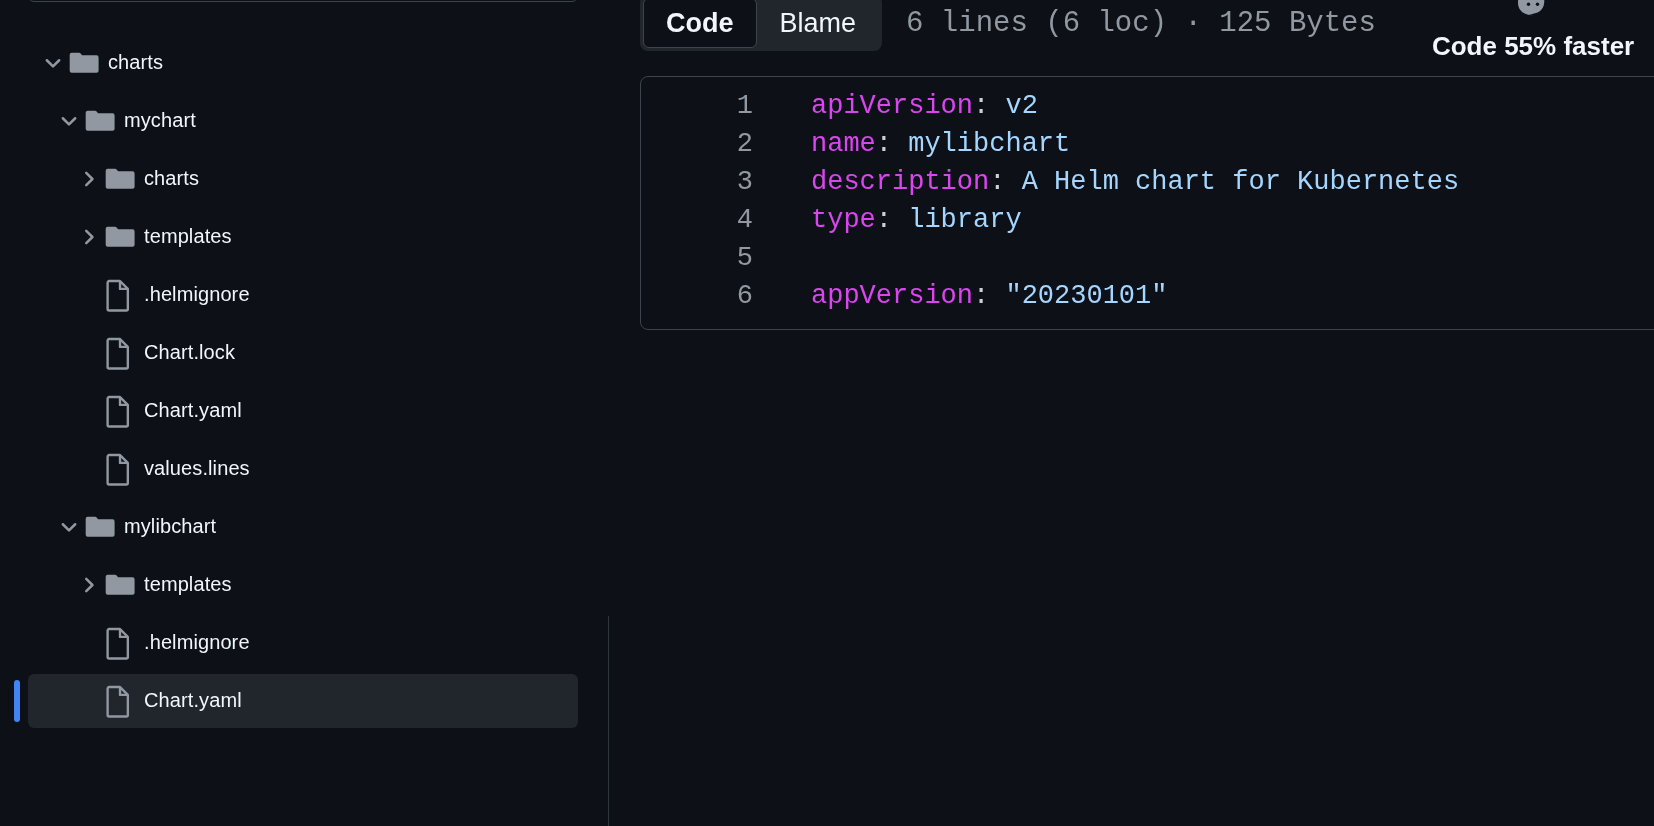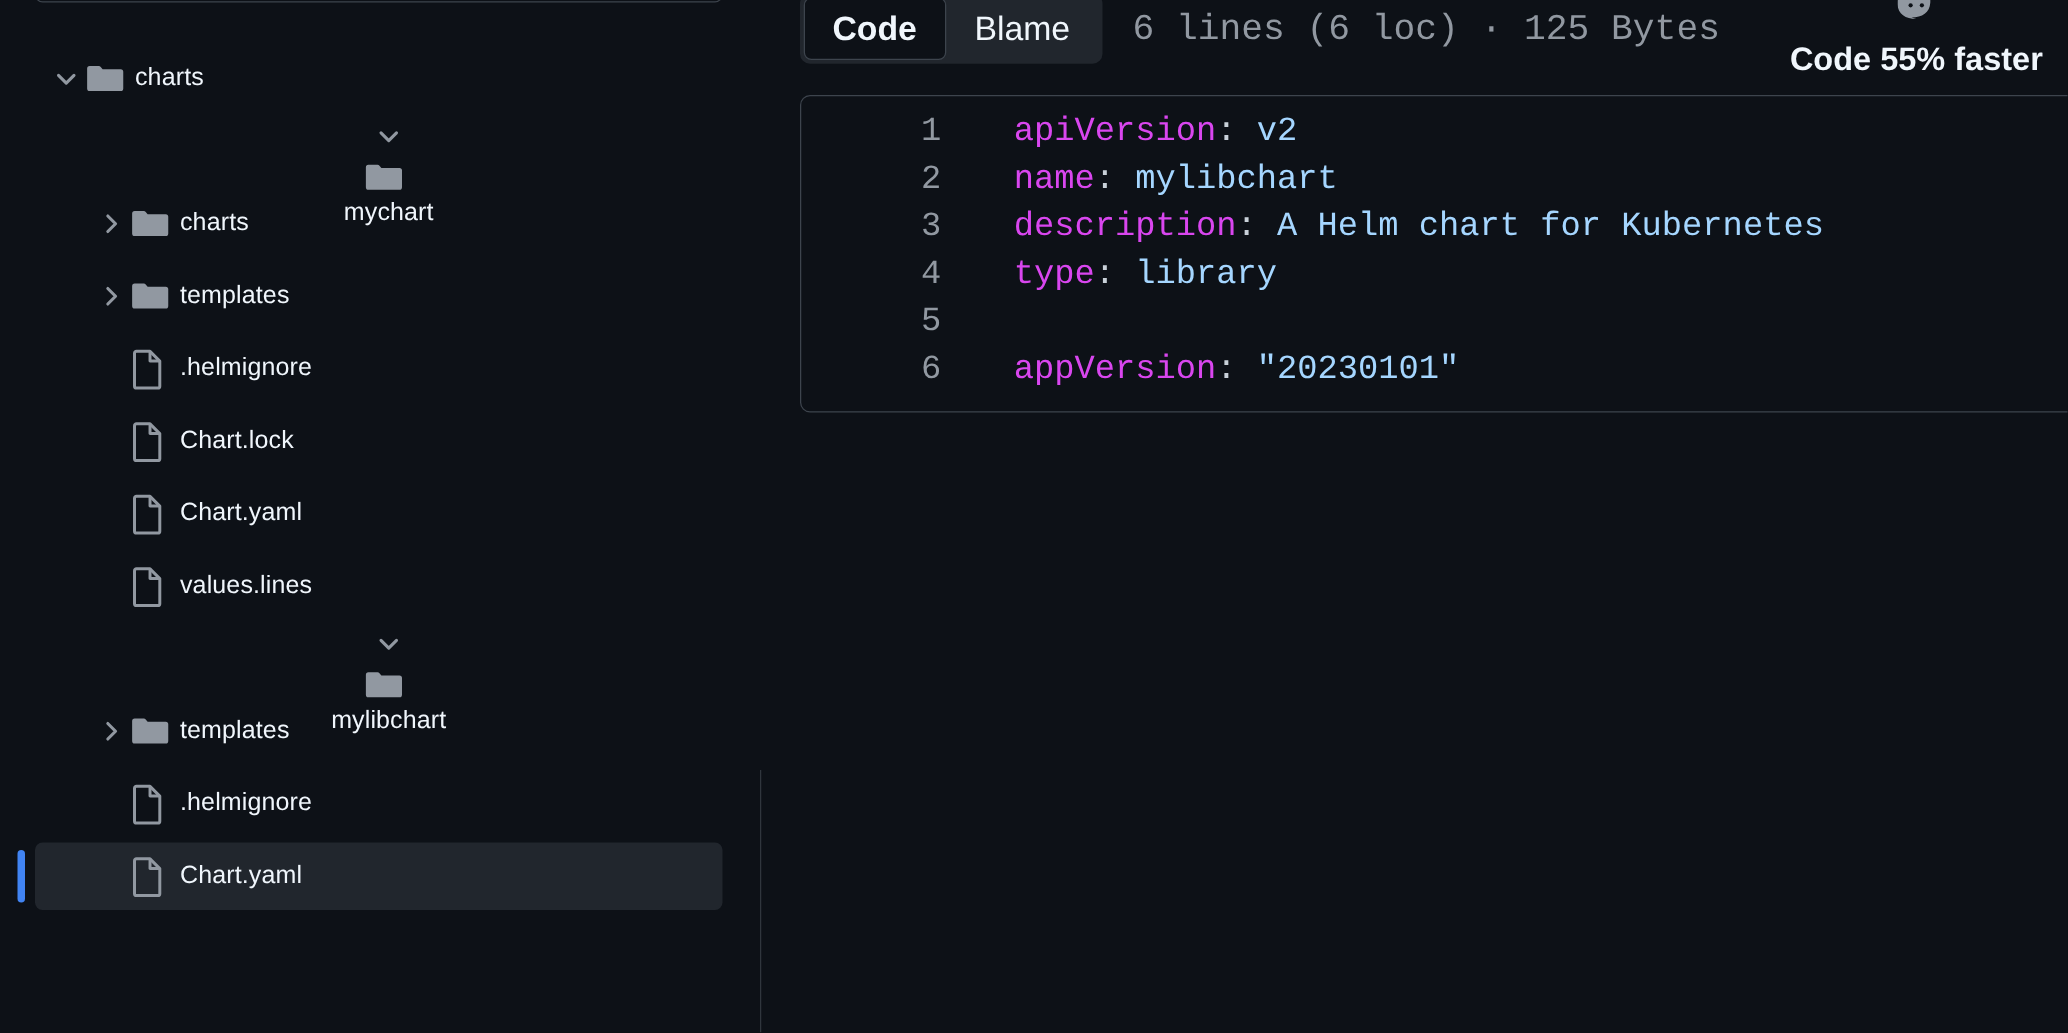--- a/index.html
+++ b/index.html
@@ -99,21 +99,21 @@
     font-size: 20px;
     color: #f0f6fc;
     letter-spacing: 0.1px;
     white-space: nowrap;
     line-height: 1;
     padding-bottom: 2px;
   }
 
   
   .d0 { padding-left: 10px; }
-  .d1 { padding-left: 26px; flex-direction: column; }
+  .d1 { padding-left: 26px; }
   .d2 { padding-left: 46px; }
 
   
   .vdivider {
     position: absolute;
     left: 608px;
     top: 0;
     width: 1px;
     height: 826px;
     background: #30363d;

